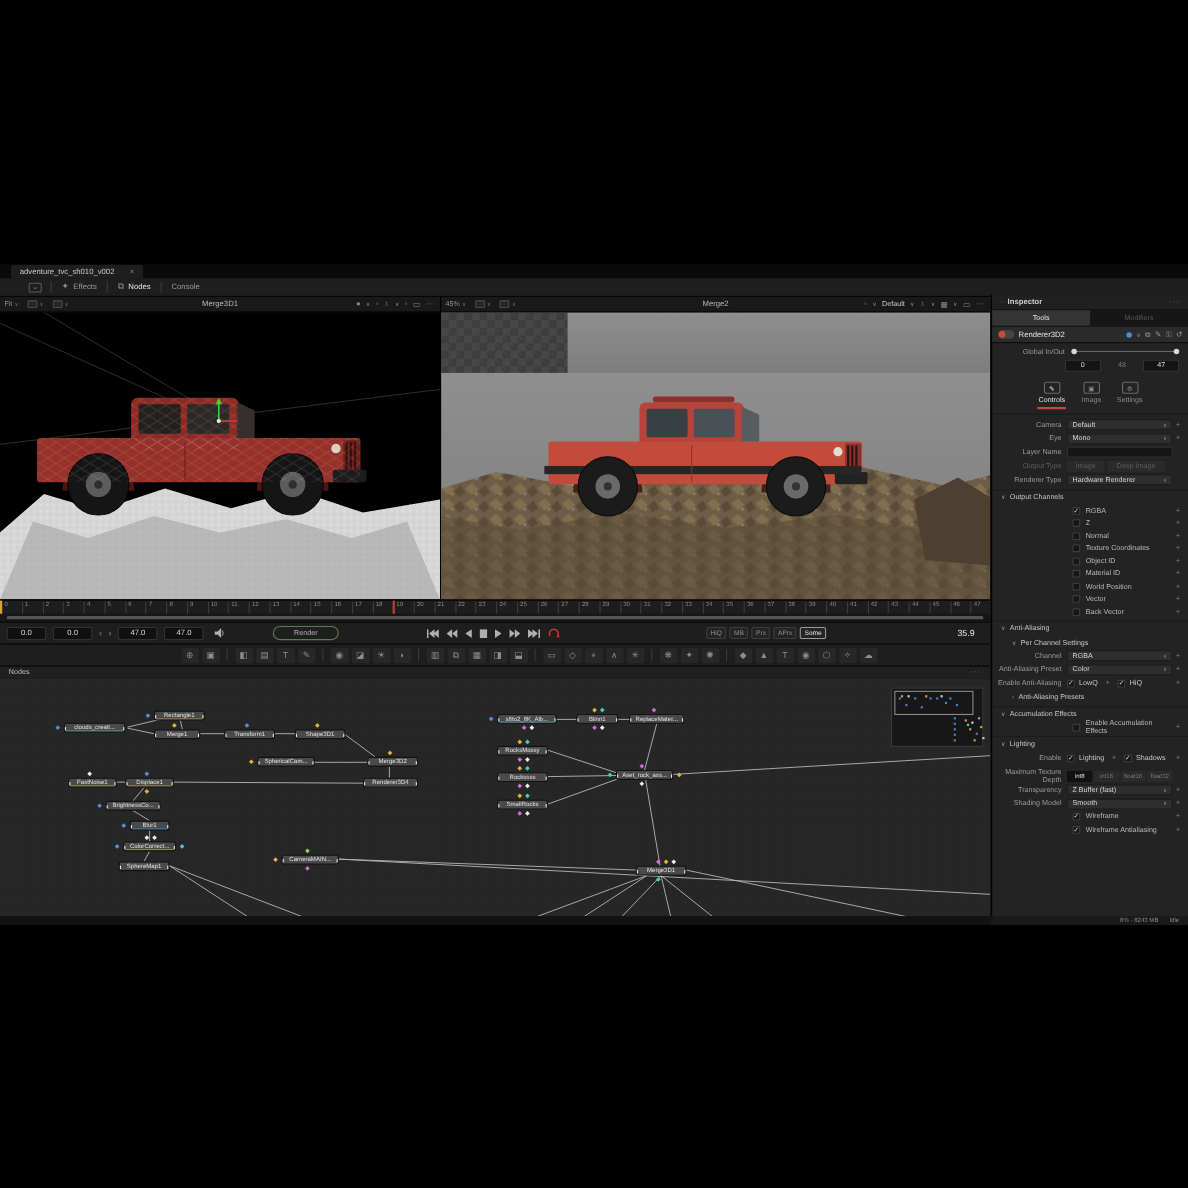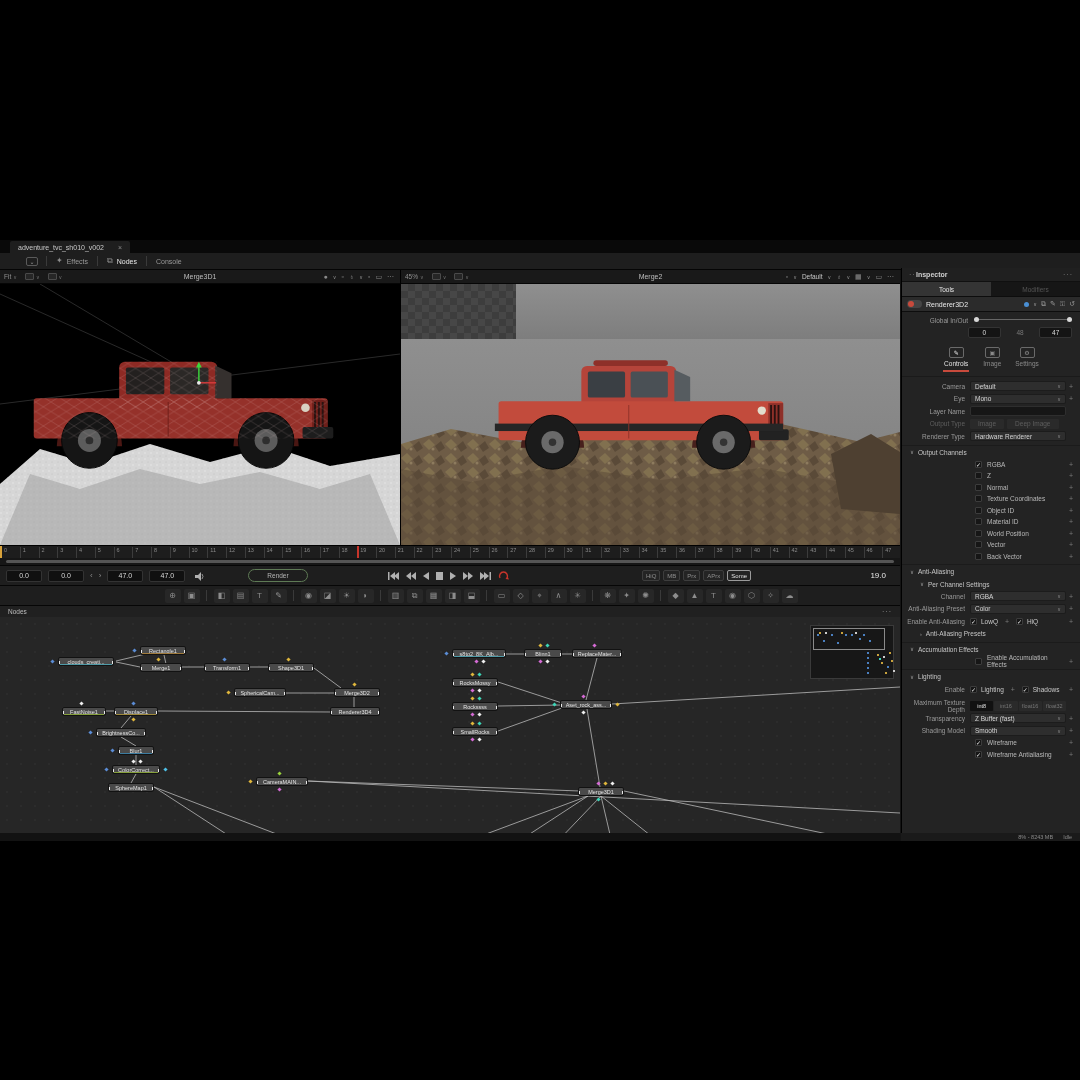--- a/index.html
+++ b/index.html
@@ -468,21 +468,21 @@
           </svg>
         </span>
     </div>
     <div class="qual">
         <div class="qbtn">HiQ</div>
         <div class="qbtn">MB</div>
         <div class="qbtn">Prx</div>
         <div class="qbtn">APrx</div>
         <div class="qbtn on">Some</div>
       </div>
-    <div class="framebox">19.0</div>
+    <div class="framebox">35.9</div>
   </div>
 
   <div class="toolsrow">
       <div class="tool">⊕</div>
       <div class="tool">▣</div>
       <div class="tool-sep"></div>
       <div class="tool">◧</div>
       <div class="tool">▤</div>
       <div class="tool">T</div>
       <div class="tool">✎</div>

